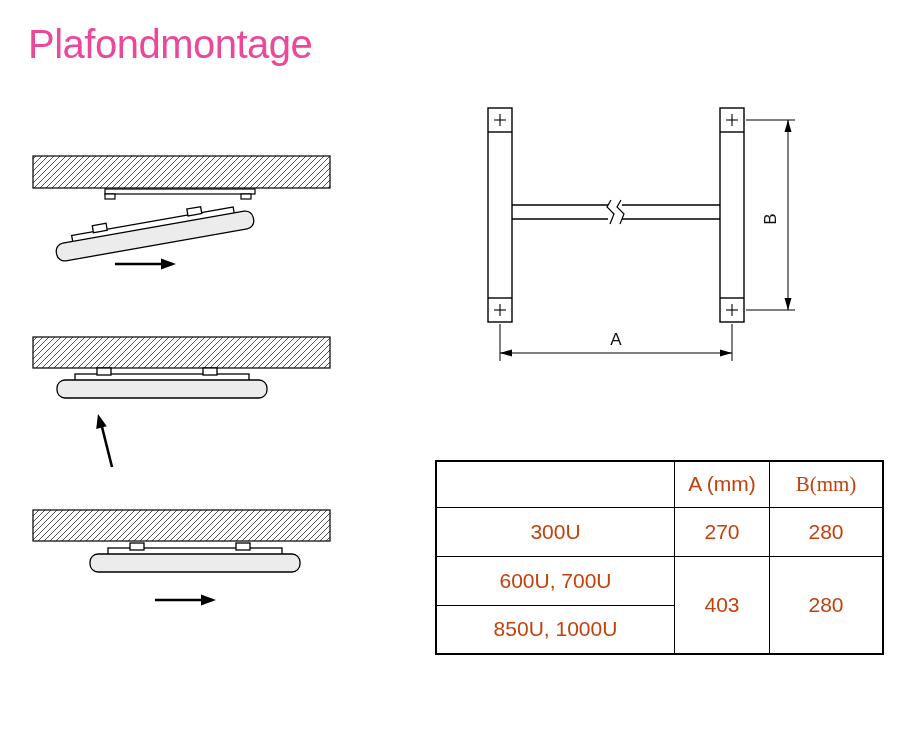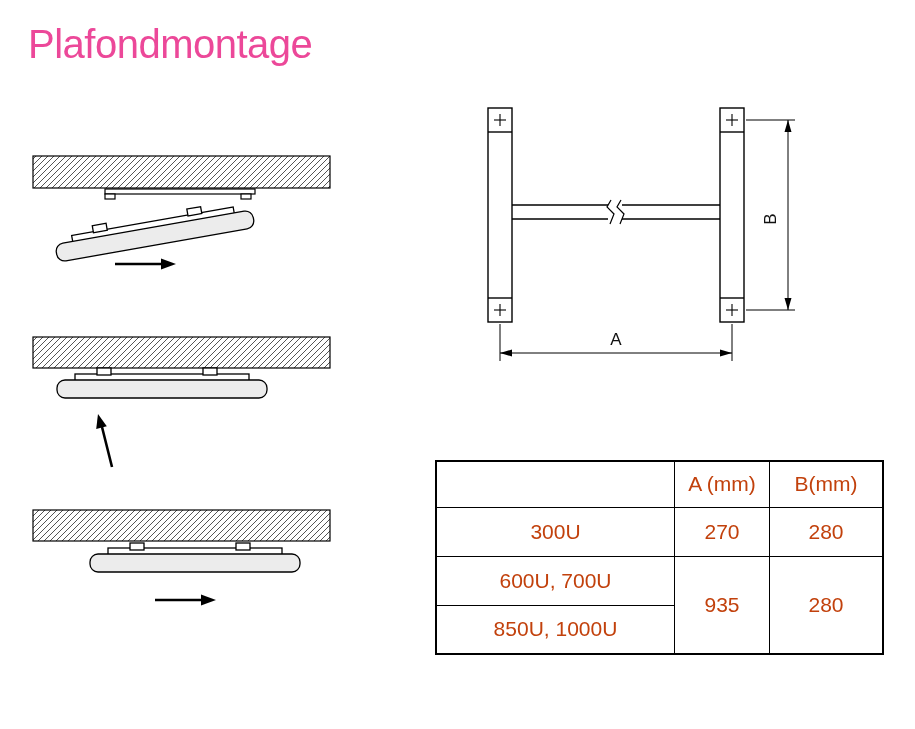--- a/index.html
+++ b/index.html
@@ -34,21 +34,21 @@
   .dim-table th,.dim-table td{
     border:1.5px solid #000;
     text-align:center;
     vertical-align:middle;
     padding:0;
     font-weight:400;
     background:#fff;
   }
   .dim-table .c1{width:237px;}
   .dim-table .c2{width:94px;}
-  .dim-table .c3{width:112px;}
+  .dim-table .c3{width:112px;font-family:Liberation Serif, serif;}
   .dim-table tr{height:49px;}
   .dim-table tr.hdr{height:46px;}
 </style>
 </head>
 <body>
 
 <div class="page">
 
   <div class="title">Plafondmontage</div>
 
@@ -175,21 +175,21 @@
       <th class="c2">A (mm)</th>
       <th class="c3">B(mm)</th>
     </tr>
     <tr>
       <td>300U</td>
       <td>270</td>
       <td>280</td>
     </tr>
     <tr>
       <td>600U, 700U</td>
-      <td rowspan="2">935</td>
+      <td rowspan="2">403</td>
       <td rowspan="2">280</td>
     </tr>
     <tr>
       <td>850U, 1000U</td>
     </tr>
   </tbody>
     </table>
 
 </div>
 

